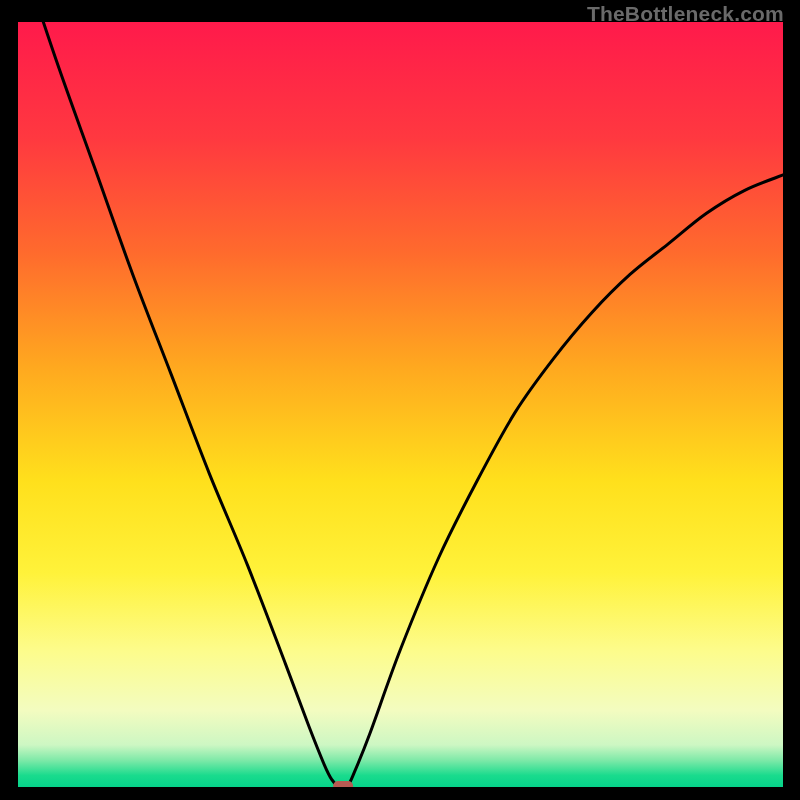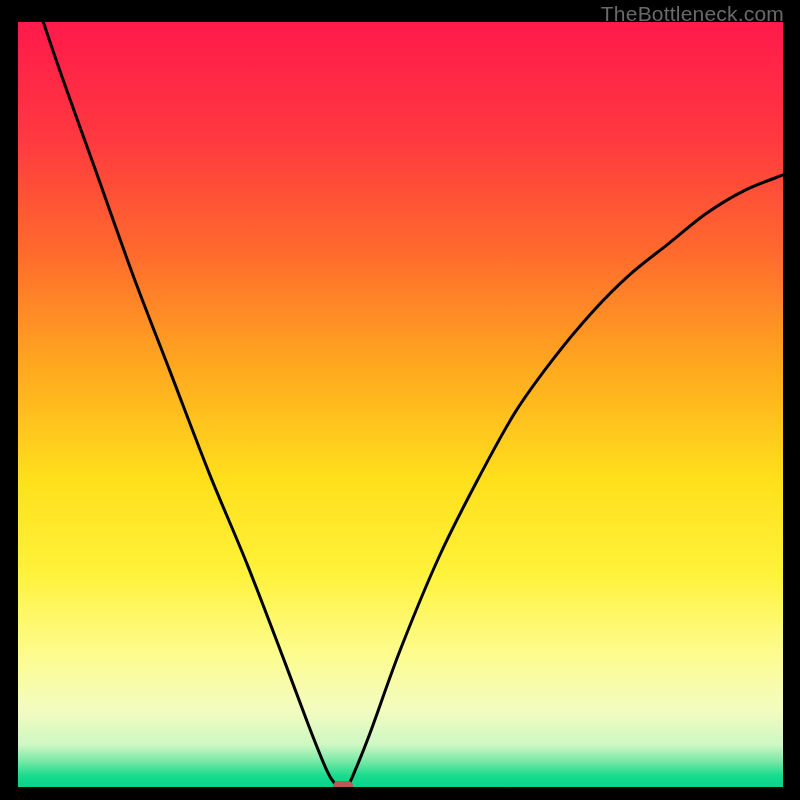--- a/index.html
+++ b/index.html
@@ -25,21 +25,21 @@
     top: 0;
     width: 765px;
     height: 765px;
   }
   .watermark {
     position: absolute;
     top: 2px;
     right: 16px;
     color: #6a6a6a;
     font-size: 21px;
-    font-weight: 400;
+    font-weight: 700;
     letter-spacing: 0.2px;
   }
 </style>
 </head>
 <body>
 
 <div class="frame">
   <svg class="plot" viewBox="0 0 765 765" preserveAspectRatio="none">
     <defs>
       <linearGradient id="bg-grad" x1="0" y1="0" x2="0" y2="1">

